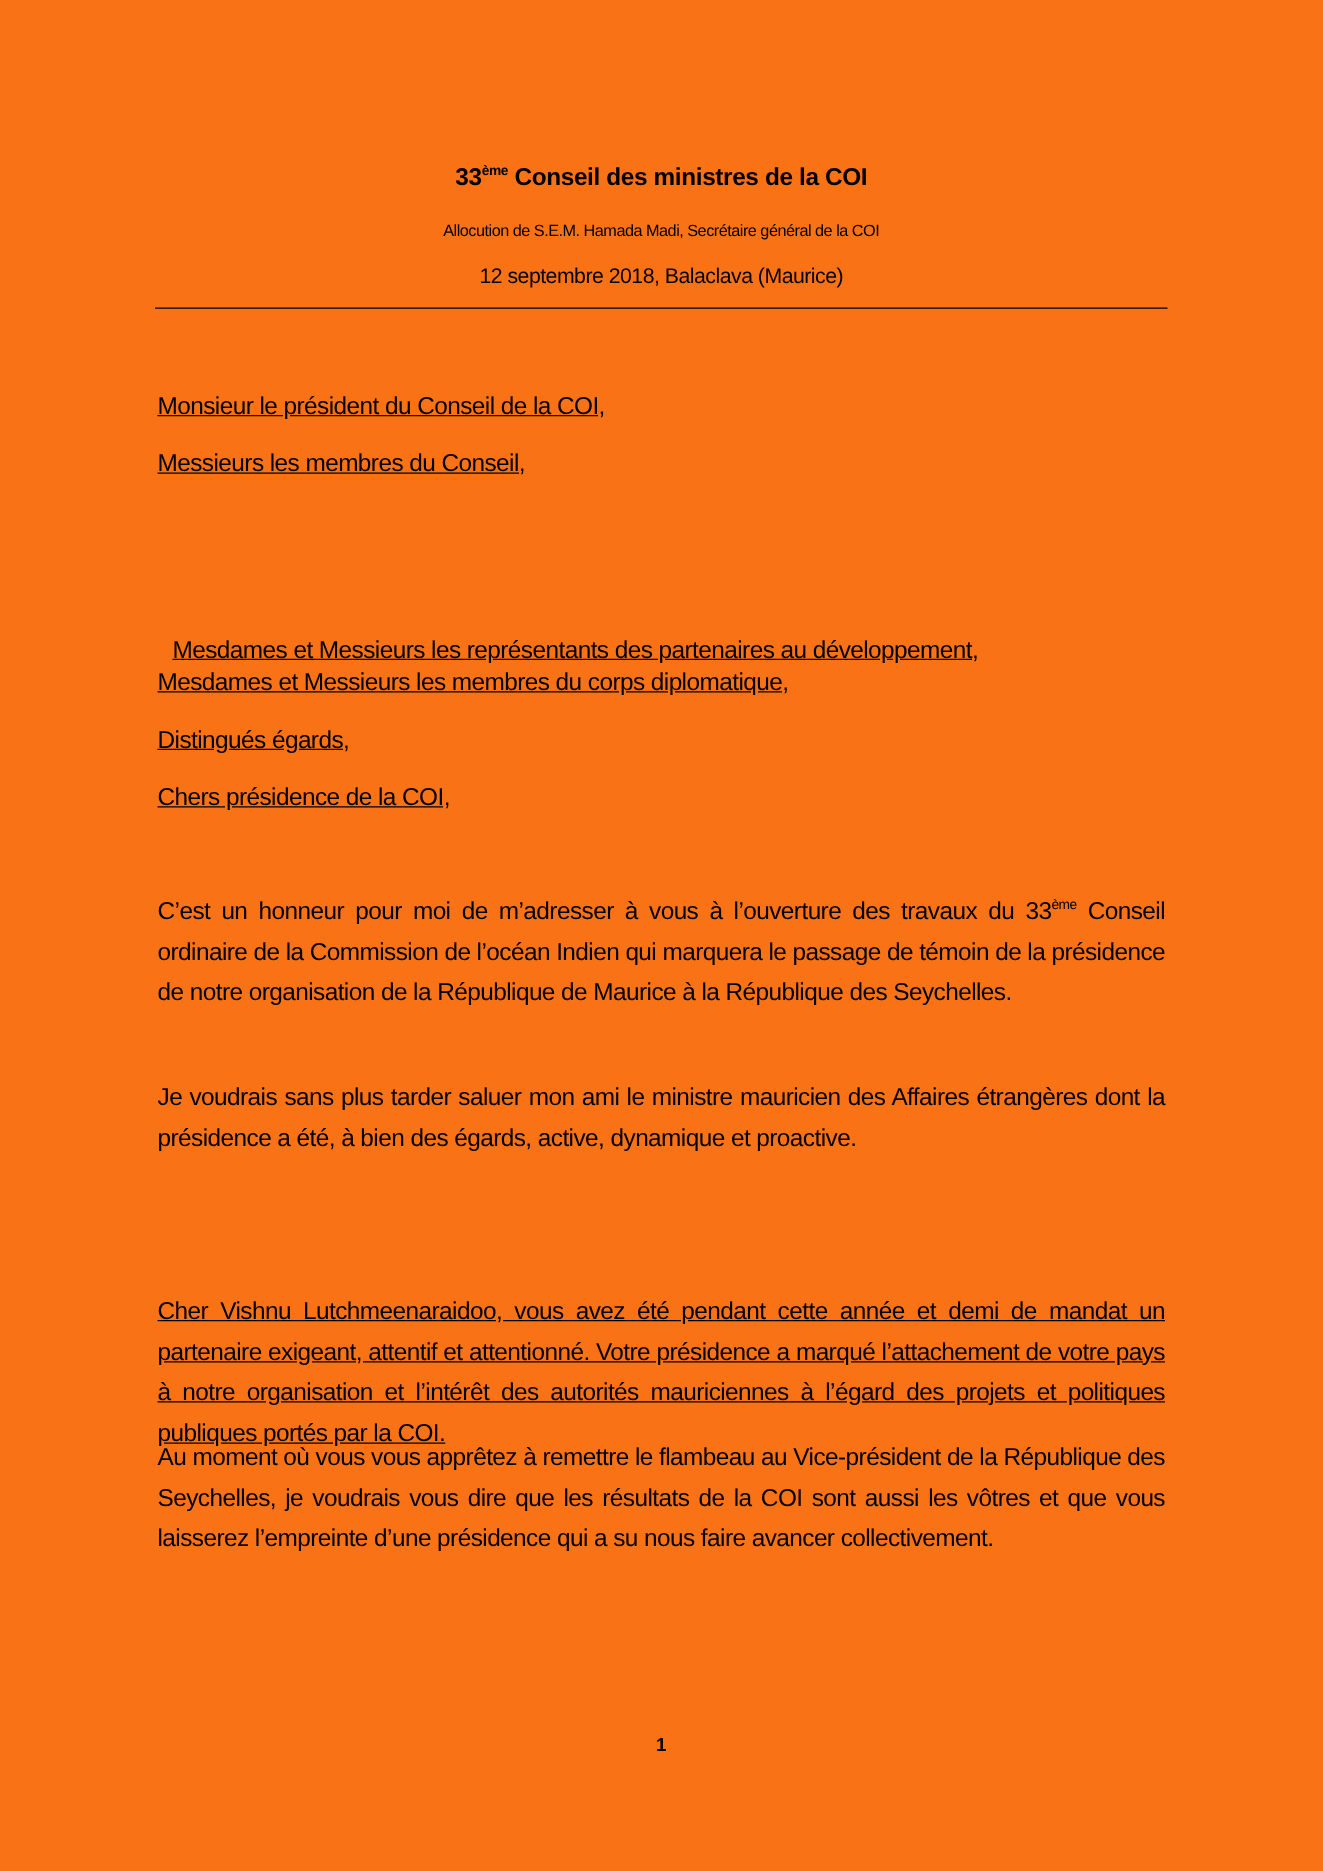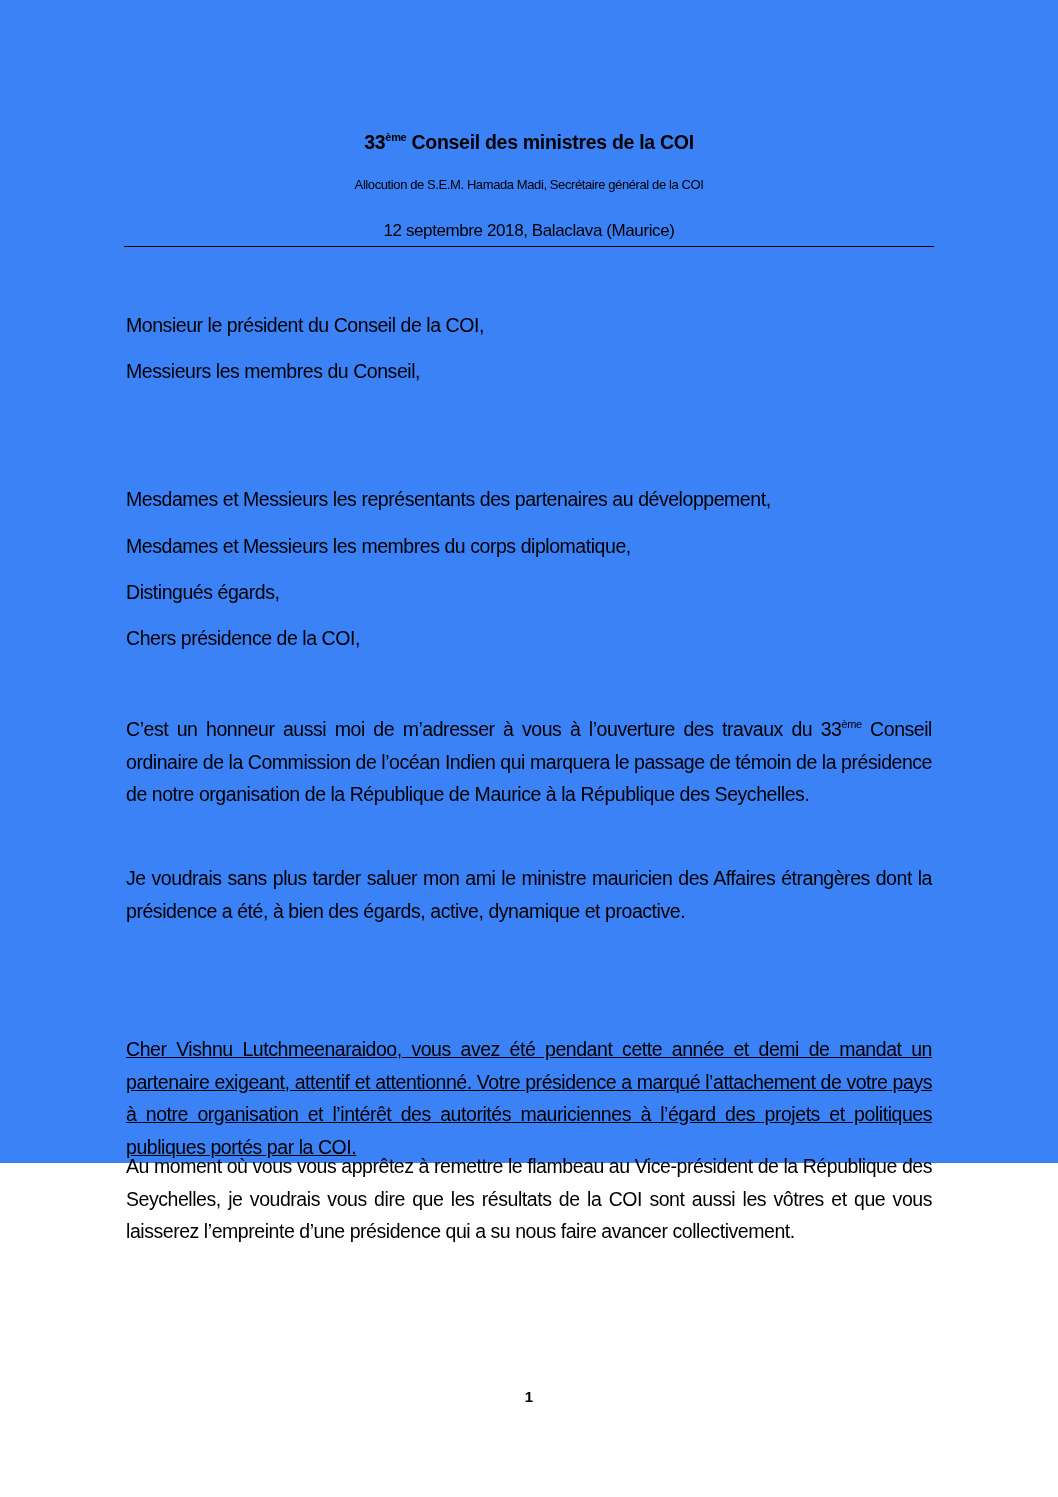--- a/index.html
+++ b/index.html
@@ -12,22 +12,22 @@
       height: 1497px;
       position: relative;
       overflow: hidden;
       font-family: "Liberation Sans", sans-serif;
       color: #000000;
     }
     .page {
       position: absolute;
       left: 0; top: 0;
       width: 1058px;
-      height: 1163px;
-      background: #3b82f6;
+      height: 1497px;
+      background: #f97316;
     }
     .header {
       position: absolute;
       left: 124px;
       width: 810px;
       top: 128px;
       text-align: center;
     }
     .title {
       font-size: 19.5px;
@@ -44,21 +44,21 @@
     }
     .subtitle {
       font-size: 13px;
       line-height: 24px;
       margin-top: 17px;
       letter-spacing: -0.4px;
     }
     .dateline {
       font-size: 17px;
       line-height: 24px;
-      margin-top: 22px;
+      margin-top: 12px;
       letter-spacing: -0.4px;
     }
     .rule {
       position: absolute;
       left: 124px;
       width: 810px;
       top: 246px;
       height: 0;
       border-top: 1.6px solid #000;
     }
@@ -72,20 +72,21 @@
       text-align: justify;
     }
     .greet {
       position: absolute;
       left: 126px;
       width: 806px;
       font-size: 19.5px;
       line-height: 32.5px;
       letter-spacing: -0.45px;
       text-align: justify;
+      text-decoration: underline;
     }
     .body-text sup {
       font-size: 11px;
       vertical-align: 8px;
       line-height: 0;
     }
     .page-number {
       position: absolute;
       left: 0;
       width: 1058px;
@@ -103,26 +104,26 @@
   <div class="header">
     <div class="title"><span>33</span><sup>ème</sup><span> Conseil des ministres de la COI</span></div>
     <div class="subtitle">Allocution de S.E.M. Hamada Madi, Secrétaire général de la COI</div>
     <div class="dateline">12 septembre 2018, Balaclava (Maurice)</div>
   </div>
 
   <div class="rule"></div>
 
   <div class="greet" style="top:309px;">Monsieur le président du Conseil de la COI,</div>
   <div class="greet" style="top:355px;">Messieurs les membres du Conseil,</div>
-  <div class="greet" style="top:483px;">Mesdames et Messieurs les représentants des partenaires au développement,</div>
+  <div class="greet" style="top:504px;margin-left:12px;">Mesdames et Messieurs les représentants des partenaires au développement,</div>
   <div class="greet" style="top:530px;">Mesdames et Messieurs les membres du corps diplomatique,</div>
   <div class="greet" style="top:576px;">Distingués égards,</div>
   <div class="greet" style="top:622px;">Chers présidence de la COI,</div>
 
-  <div class="body-text" style="top:713px;"><span>C’est un honneur aussi moi de m’adresser à vous à l’ouverture des travaux du </span><span>33</span><sup>ème</sup><span> Conseil ordinaire de la Commission de l’océan Indien qui marquera le passage de témoin de la présidence de notre organisation de la République de Maurice à la République des Seychelles.</span></div>
+  <div class="body-text" style="top:713px;"><span>C’est un honneur pour moi de m’adresser à vous à l’ouverture des travaux du </span><span>33</span><sup>ème</sup><span> Conseil ordinaire de la Commission de l’océan Indien qui marquera le passage de témoin de la présidence de notre organisation de la République de Maurice à la République des Seychelles.</span></div>
 
   <div class="body-text" style="top:862px;">Je voudrais sans plus tarder saluer mon ami le ministre mauricien des Affaires étrangères dont la présidence a été, à bien des égards, active, dynamique et proactive.</div>
 
   <div class="body-text" style="top:1033px;text-decoration:underline;">Cher Vishnu Lutchmeenaraidoo, vous avez été pendant cette année et demi de mandat un partenaire exigeant, attentif et attentionné. Votre présidence a marqué l’attachement de votre pays à notre organisation et l’intérêt des autorités mauriciennes à l’égard des projets et politiques publiques portés par la COI.</div>
 
   <div class="body-text" style="top:1150px;">Au moment où vous vous apprêtez à remettre le flambeau au Vice-président de la République des Seychelles, je voudrais vous dire que les résultats de la COI sont aussi les vôtres et que vous laisserez l’empreinte d’une présidence qui a su nous faire avancer collectivement.</div>
 
   <div class="page-number">1</div>
 </div>
 

